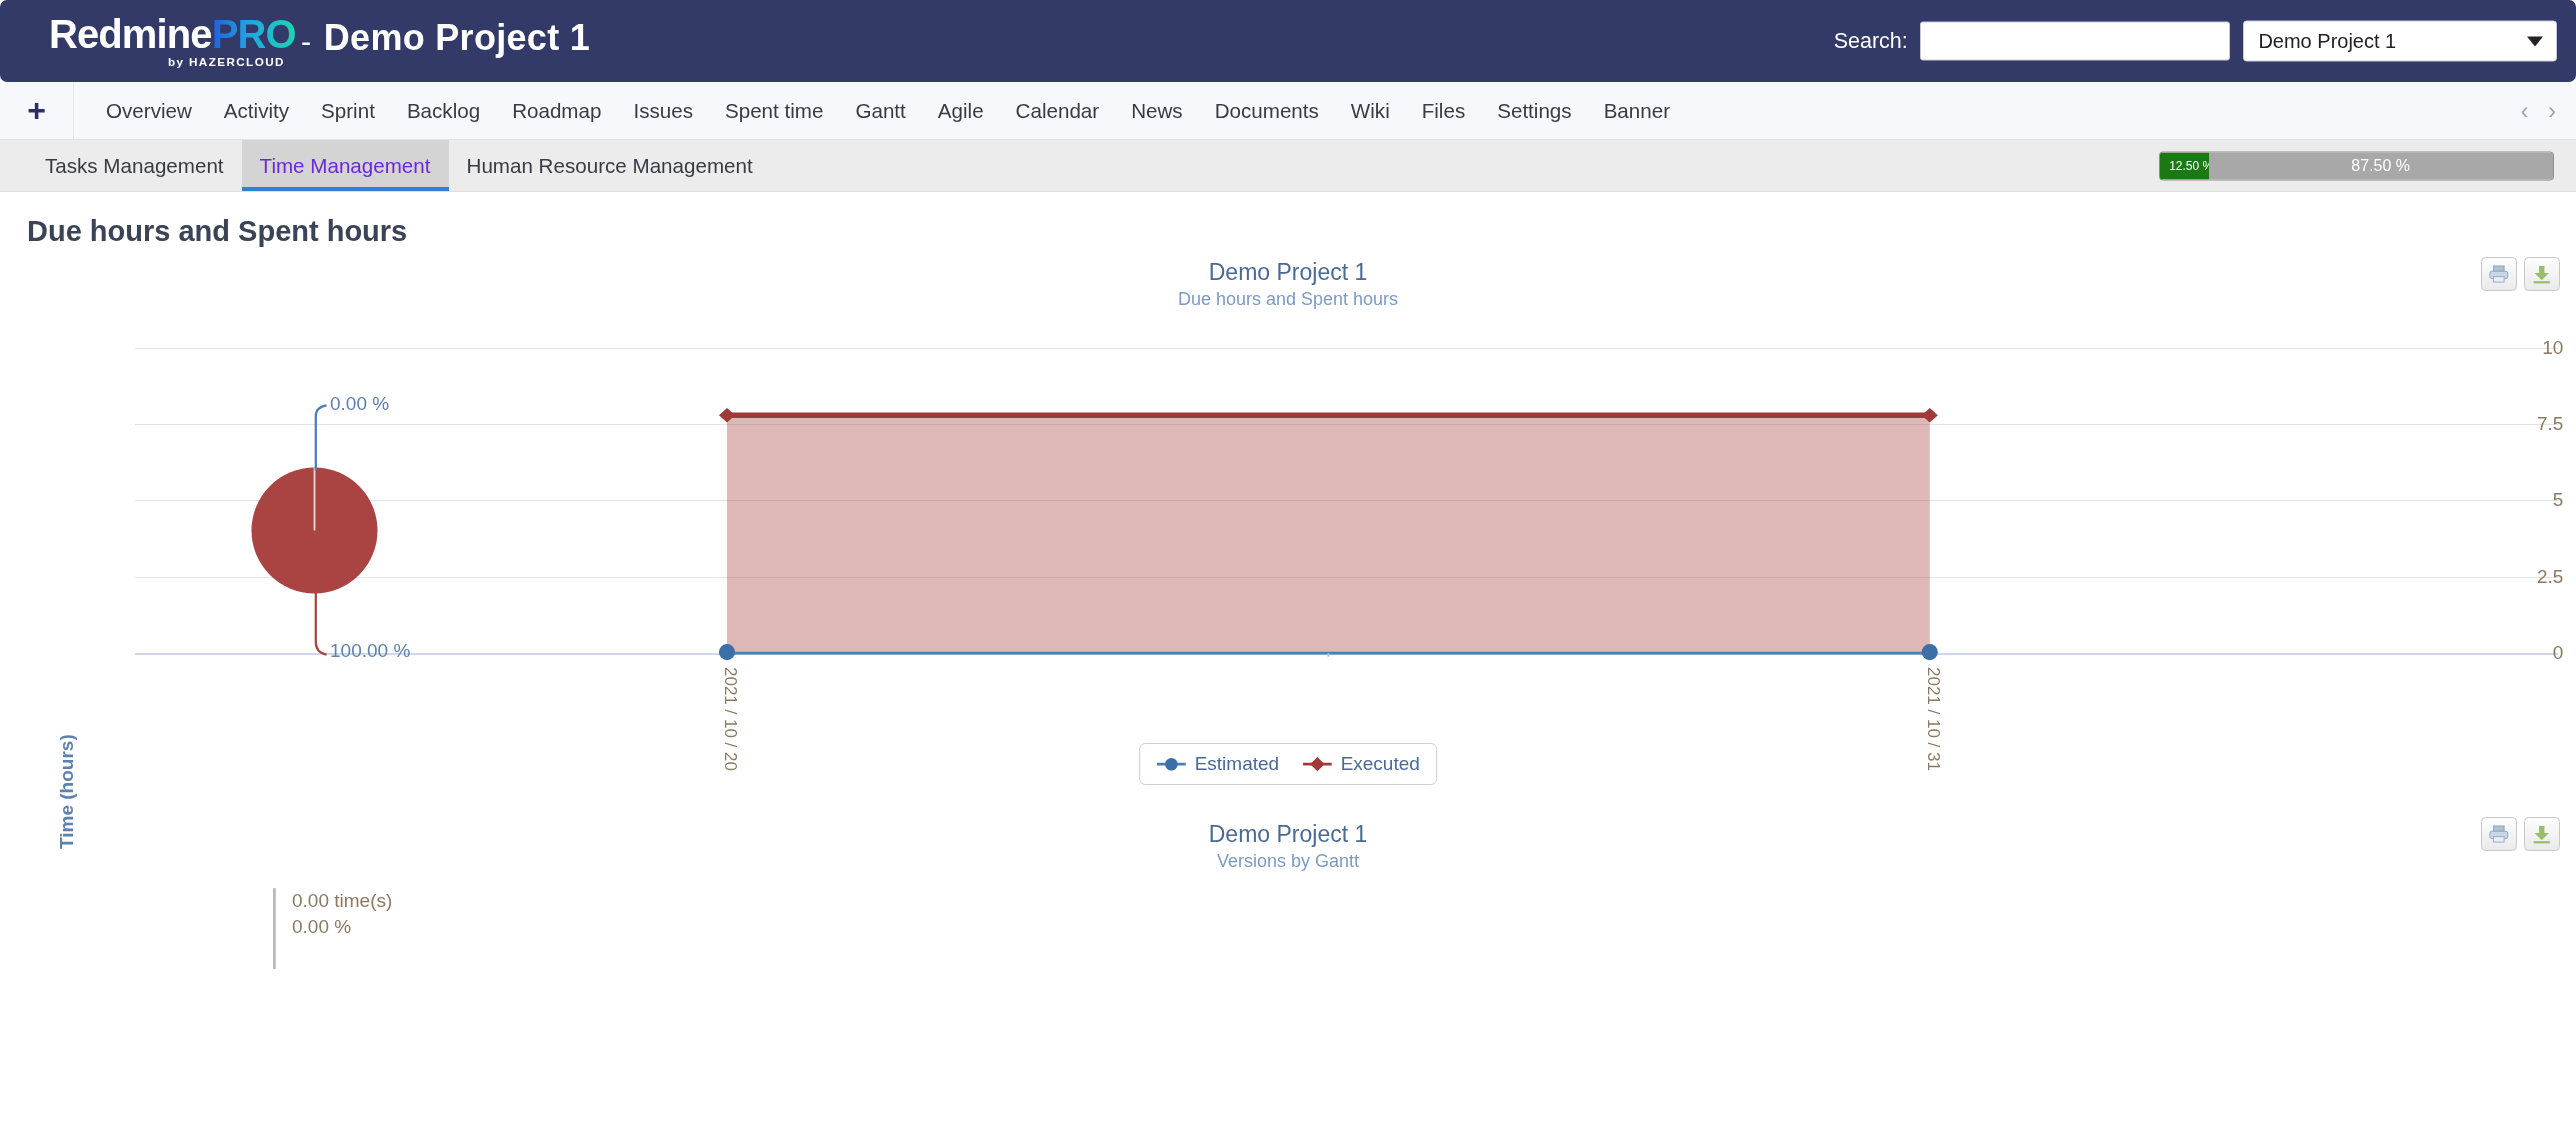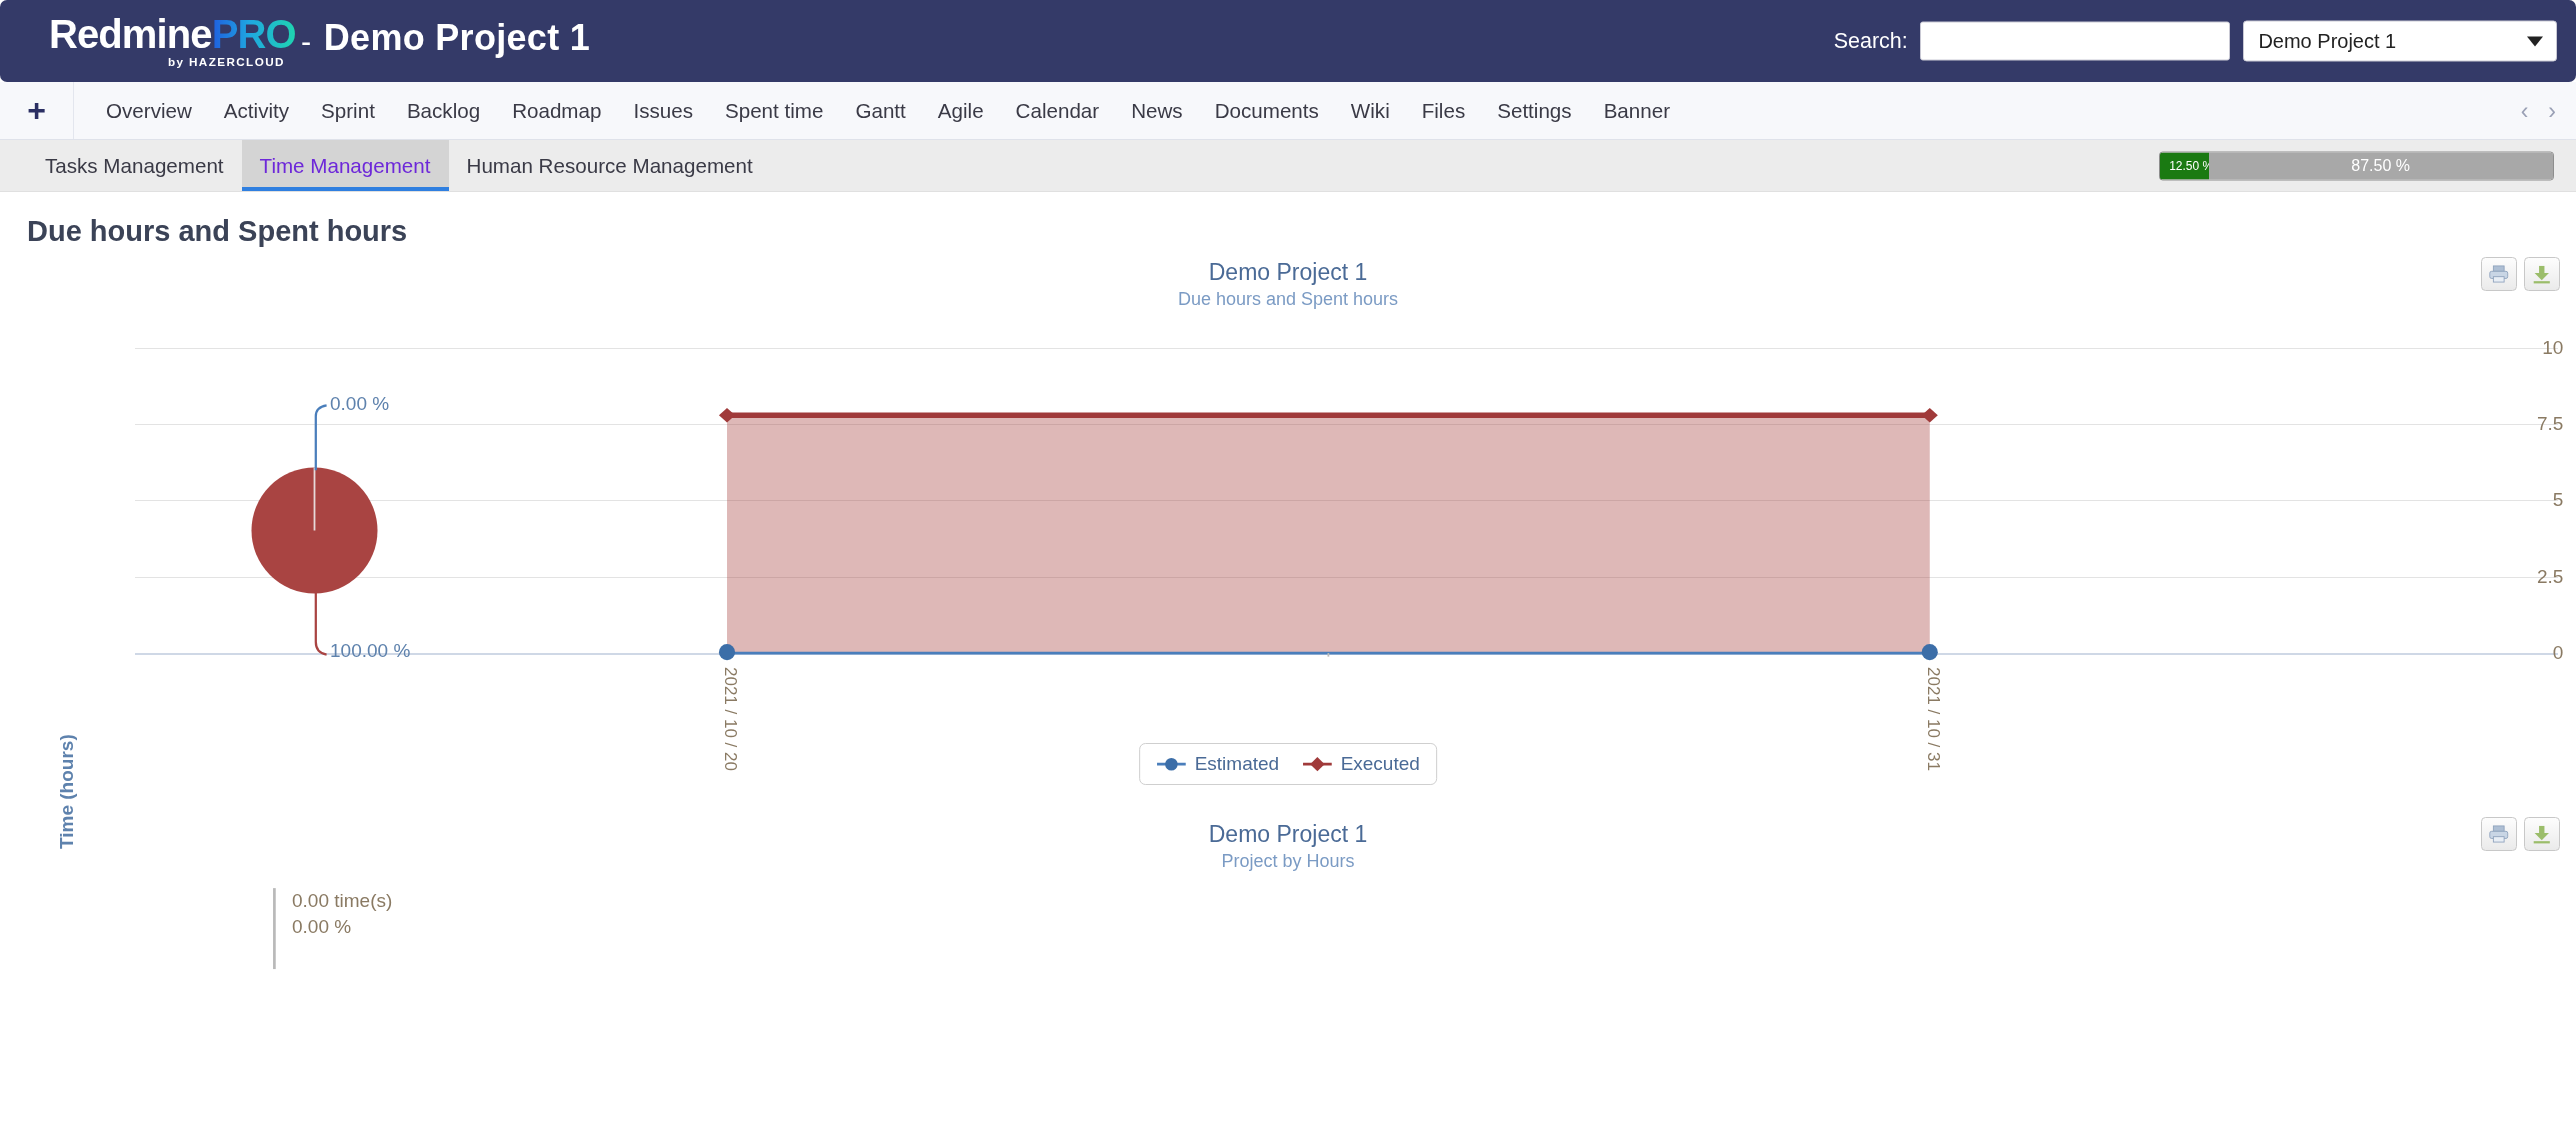--- a/index.html
+++ b/index.html
@@ -321,21 +321,21 @@
       <svg width="21.5" height="20" viewBox="0 0 24 22" aria-hidden="true">
         <rect x="9" y="2" width="6" height="8" fill="#9bbd6a"></rect>
         <polygon points="4,10 20,10 12,18" fill="#9bbd6a"></polygon>
         <rect x="3" y="19" width="18" height="2.5" fill="#9bbd6a"></rect>
       </svg>
     </div>
   </div>
 
   <div class="chart-titles">
     <div class="chart-title">Demo Project 1</div>
-    <div class="chart-sub">Project by Hours</div>
+    <div class="chart-sub">Versions by Gantt</div>
   </div>
 
   <div style="position:relative; height:108px;">
     <svg style="position:absolute; left:269px; top:16px;" width="12.6" height="83" viewBox="0 0 14 92">
       <line x1="6" y1="0" x2="6" y2="90" stroke="#b9b9b9" stroke-width="3"></line>
     </svg>
     <div class="annot-text" style="left:292px; top:16px;">
       <div>0.00 time(s)</div>
       <div>0.00 %</div>
     </div>

